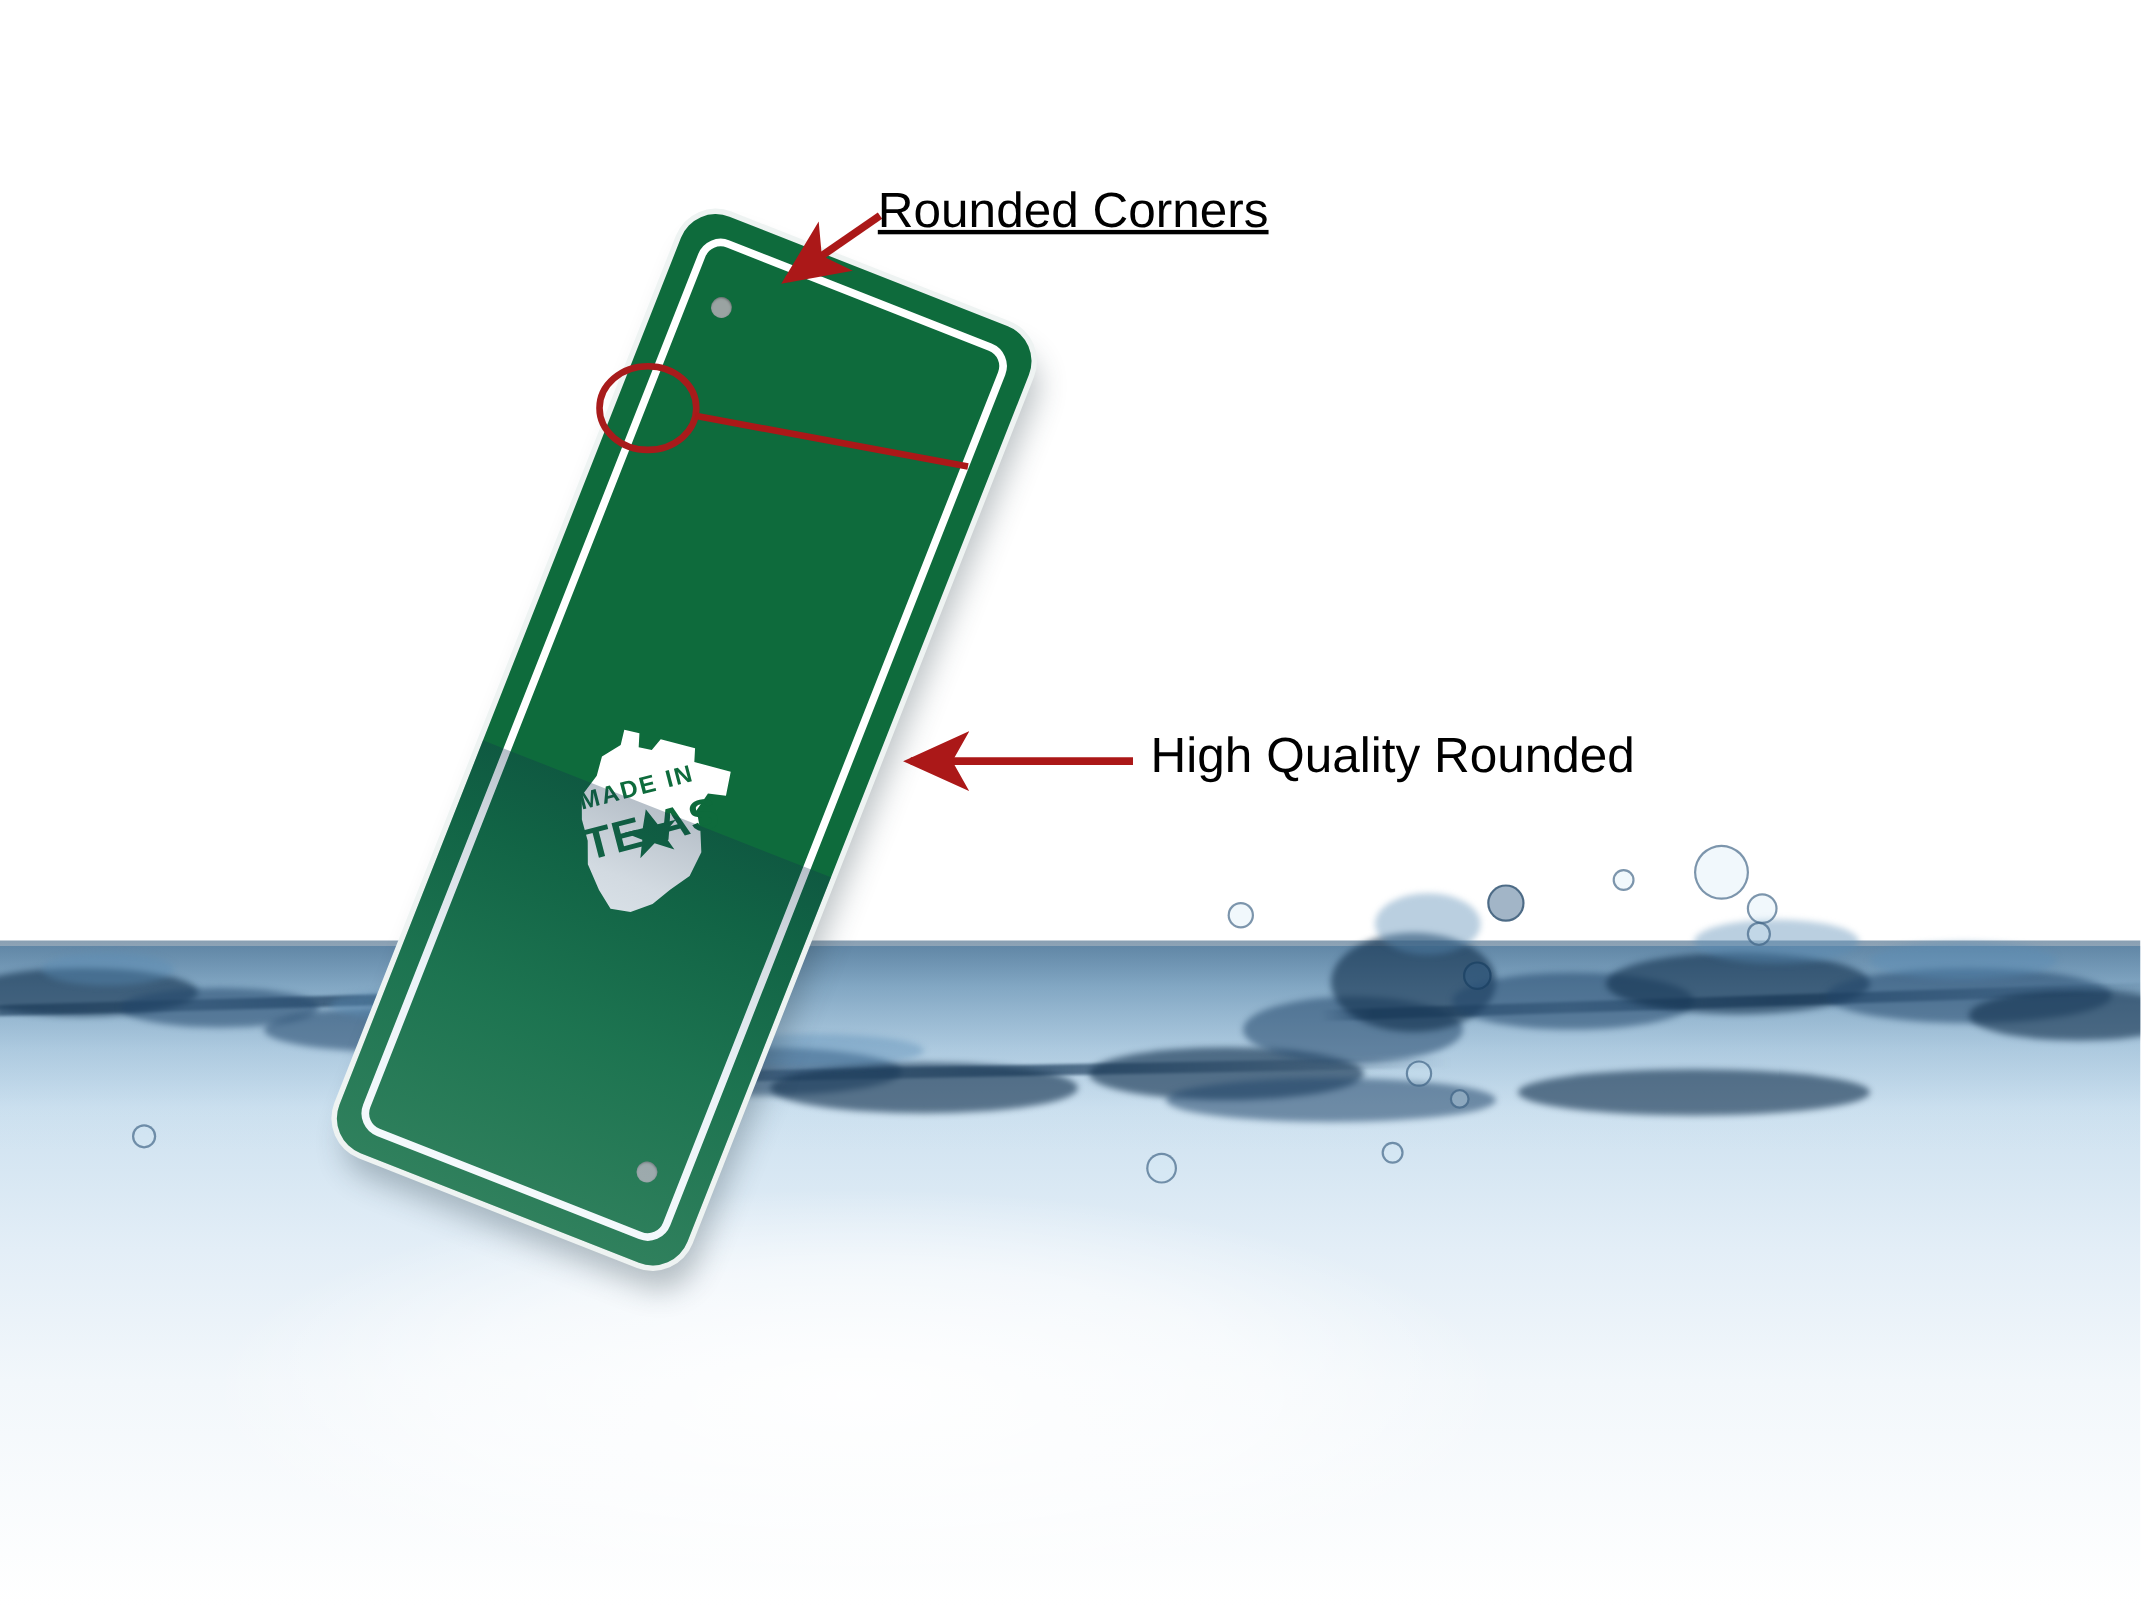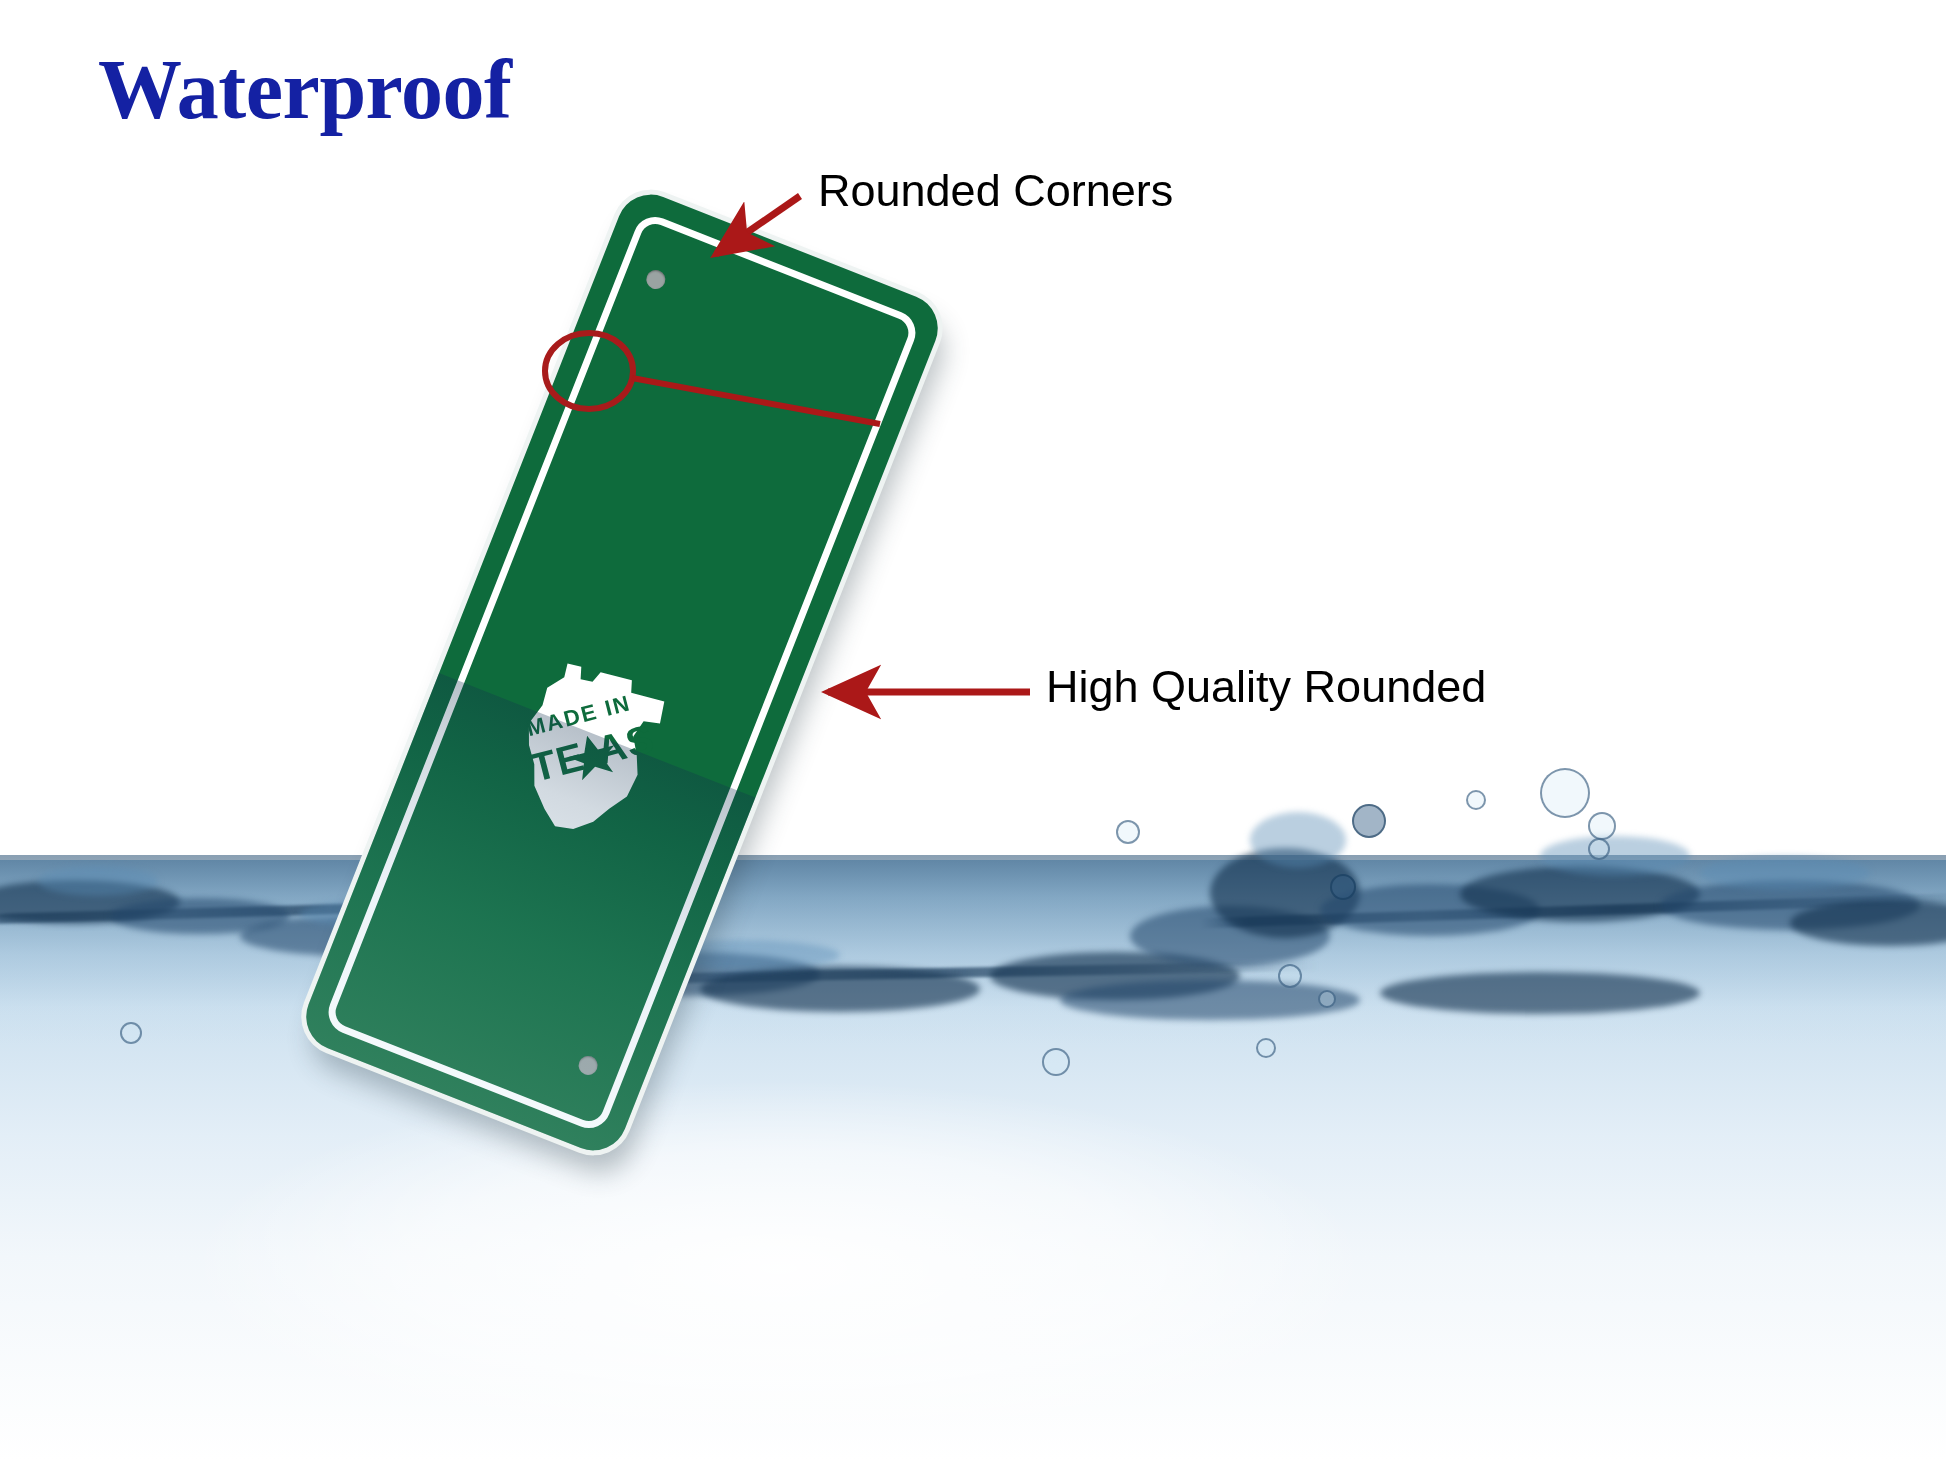--- a/index.html
+++ b/index.html
@@ -173,21 +173,21 @@
 
   
   .callout {
     position: absolute;
     font-family: "Liberation Sans", sans-serif;
     font-size: 45px;
     color: #000000;
     white-space: nowrap;
     line-height: 1;
   }
-  .callout.c-corners  { left: 818px;  top: 168px; }
+  .callout.c-corners  { left: 798px;  top: 168px; text-decoration: underline; }
   .callout.c-holes    { left: 892px;  top: 396px; }
   .callout.c-aluminum { left: 1046px; top: 664px; }
 
   
   .annots {
     position: absolute;
     left: 0;
     top: 0;
     width: 1946px;
     height: 1460px;
@@ -267,21 +267,20 @@
 
             <path d="M87,72 L94,88 L111,88 L97,98 L103,114 L87,104 L71,114 L77,98 L63,88 L80,88 Z"></path>
           </g>
         </svg>
       </div>
 
       <div class="sign-submerged"></div>
     </div>
   </div>
 
-  <div class="headline">Waterproof</div>
 
   <div class="annots">
     <svg width="1946" height="1460" xmlns="http://www.w3.org/2000/svg">
       <defs>
         <marker id="arrowhead" markerWidth="9" markerHeight="9" refX="7.6" refY="4.5" orient="auto" markerUnits="strokeWidth">
           <path d="M0,0.6 L8.6,4.5 L0,8.4 L2.2,4.5 Z" fill="#ab1818"></path>
         </marker>
       </defs>
 
       <line x1="800" y1="196" x2="716" y2="254" stroke="#ab1818" stroke-width="7" marker-end="url(#arrowhead)"></line>

